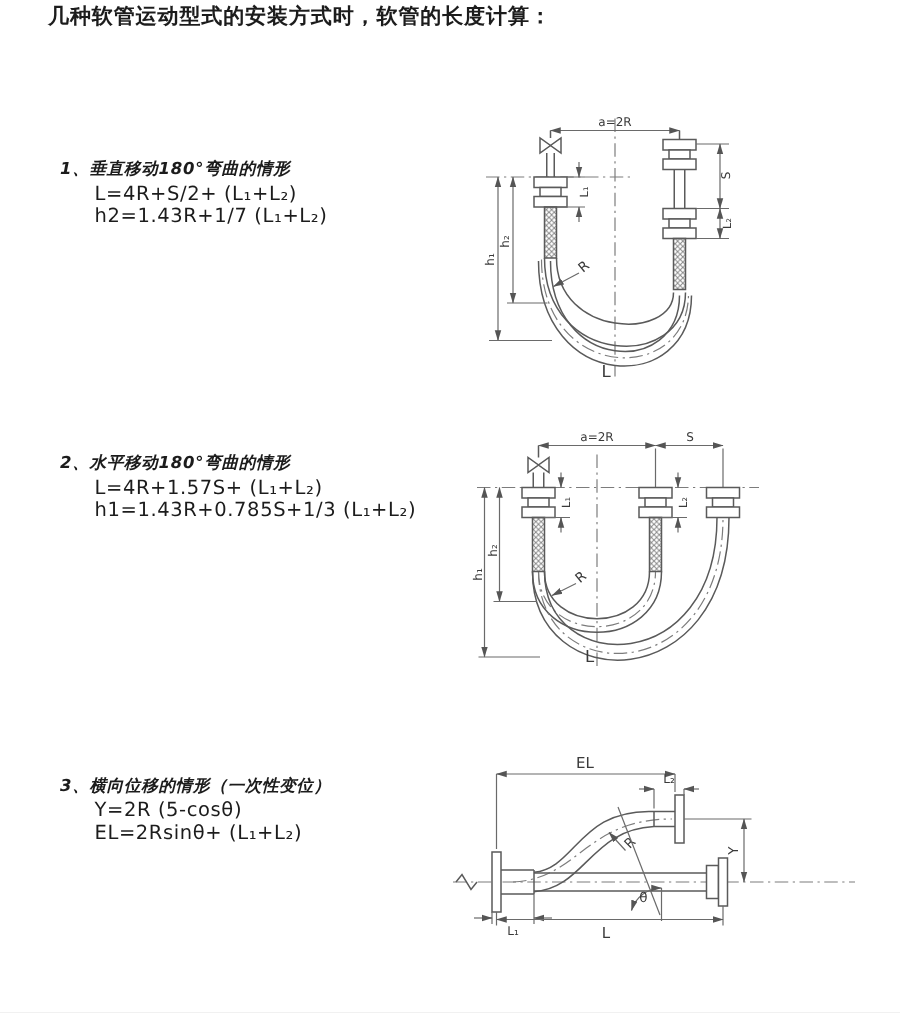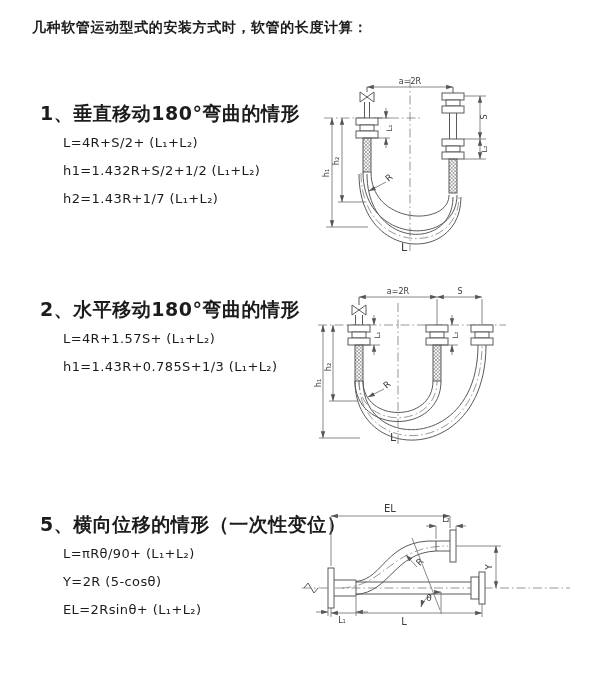--- a/index.html
+++ b/index.html
@@ -1,41 +1,40 @@
 <!DOCTYPE html>
 <html><head>
 <meta charset="utf-8">
 <style>
   html,body{margin:0;padding:0;background:#e8e8e8;}
   .page{position:relative;width:600px;height:675px;background:#ffffff;overflow:hidden;
         font-family:"DejaVu Sans","Liberation Sans",sans-serif;color:#1c1c1c;}
-  .title{position:absolute;left:32px;top:19px;font-size:14px;font-weight:600;letter-spacing:.6px;text-align:right;}
+  .title{position:absolute;left:32px;top:2px;font-size:14px;font-weight:600;letter-spacing:.6px;text-align:right;}
   .sec{position:absolute;left:40px;}
-  .sec-heading{font-size:19px;font-weight:600;letter-spacing:.5px;line-height:18px;}
+  .sec-heading{font-size:11px;font-weight:600;letter-spacing:.5px;line-height:18px;font-style:italic;}
   .formula{font-size:13px;font-weight:500;letter-spacing:.4px;line-height:15px;
-           margin:13px 0 0 23px;white-space:pre;}
+           margin:0 0 0 23px;white-space:pre;}
   .diag{position:absolute;}
   .diag text{fill:#3a3a3a;stroke:none;font-family:"DejaVu Sans","Liberation Sans",sans-serif;}
   .ln{stroke:#5a5a5a;stroke-width:1;fill:none;}
   .thin{stroke:#6a6a6a;stroke-width:.8;fill:none;}
   .cl{stroke:#7c7c7c;stroke-width:.8;fill:none;stroke-dasharray:9 3 1.5 3;}
   .fit{stroke:#5a5a5a;stroke-width:1;fill:#ffffff;}
   .ht{stroke:#5a5a5a;stroke-width:1;}
 </style>
 </head>
 <body>
 
 <div class="page">
 
   <div class="title">几种软管运动型式的安装方式时，软管的长度计算：</div>
 
   <div class="sec" style="top:104px;">
     <div class="sec-heading">1、垂直移动180°弯曲的情形</div>
     <div class="formula">L=4R+S/2+ (L₁+L₂)</div>
-    <div class="formula">h1=1.432R+S/2+1/2 (L₁+L₂)</div>
     <div class="formula">h2=1.43R+1/7 (L₁+L₂)</div>
   </div>
 
   <svg class="diag" style="left:310px;top:75px;" width="280" height="185" viewBox="0 0 280 185">
     <defs>
       <marker id="a1" viewBox="0 0 10 10" refX="9.5" refY="5" markerWidth="9" markerHeight="9" orient="auto-start-reverse">
         <path d="M0,2 L10,5 L0,8 Z" fill="#555"></path>
       </marker>
       <pattern id="p1" width="3.5" height="3.5" patternUnits="userSpaceOnUse">
         <path d="M0,0 L3.5,3.5 M3.5,0 L0,3.5" stroke="#8a8a8a" stroke-width="0.7"></path>
@@ -192,22 +191,21 @@
       <text font-size="7.5" text-anchor="middle" transform="rotate(-90,148,52)" x="148" y="52">L₂</text>
 
       <line class="thin" x1="74" y1="106" x2="58" y2="114" marker-end="url(#a2)"></line>
       <text font-size="9" text-anchor="middle" transform="rotate(-40,79,104)" x="79" y="104">R</text>
 
       <text x="83" y="158" font-size="11" text-anchor="middle">L</text>
     </g>
   </svg>
 
   <div class="sec" style="top:515px;">
-    <div class="sec-heading">5、横向位移的情形（一次性变位）</div>
-    <div class="formula">L=πRθ/90+ (L₁+L₂)</div>
+    <div class="sec-heading">3、横向位移的情形（一次性变位）</div>
     <div class="formula">Y=2R (5-cosθ)</div>
     <div class="formula">EL=2Rsinθ+ (L₁+L₂)</div>
   </div>
 
   <svg class="diag" style="left:298px;top:500px;" width="300" height="150" viewBox="0 0 300 150">
     <defs>
       <marker id="a3" viewBox="0 0 10 10" refX="9.5" refY="5" markerWidth="9" markerHeight="9" orient="auto-start-reverse">
         <path d="M0,2 L10,5 L0,8 Z" fill="#555"></path>
       </marker>
     </defs>

